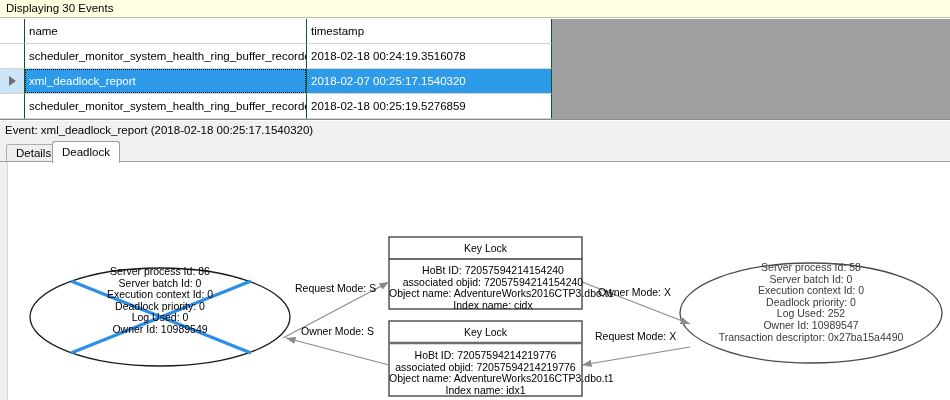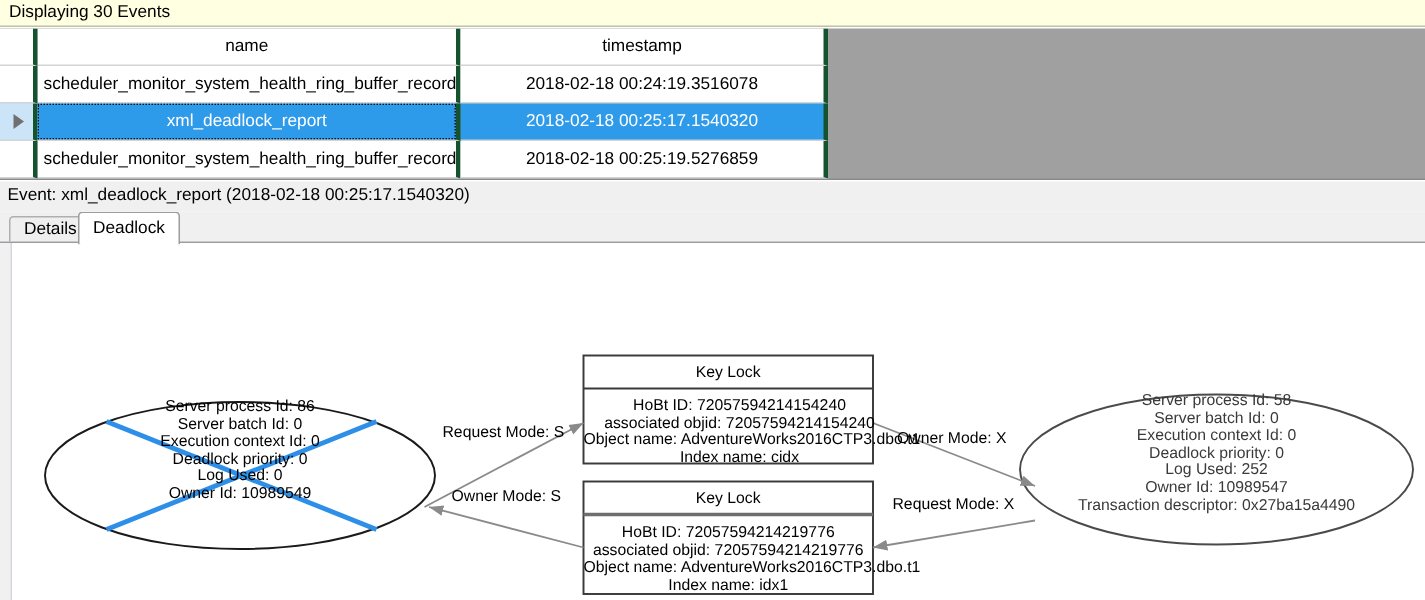--- a/index.html
+++ b/index.html
@@ -21,22 +21,22 @@
 
   
   .grid{
     position:absolute;left:0;top:19px;width:950px;height:101px;
     background:#A0A0A0;border-bottom:1px solid #8a8a8a;
     box-sizing:border-box;overflow:hidden;
   }
   .gridrow{position:absolute;left:0;height:25px;display:flex;}
   .cell{
     box-sizing:border-box;height:25px;line-height:24px;
-    border-right:3px solid #14532d;border-bottom:1px solid #D4D4D4;
-    background:#ffffff;padding:0 4px;font-size:11.5px;white-space:nowrap;overflow:hidden;text-align:center;
+    border-right:1px solid #14532d;border-bottom:1px solid #D4D4D4;
+    background:#ffffff;padding:0 4px;font-size:11.5px;white-space:nowrap;overflow:hidden;
   }
   .cell.sel{background:#2E9BEA;color:#ffffff;}
   .cell.selmark{background:#CBE4F7;color:#000;}
   .c-mark{width:25px;padding:0;position:relative;}
   .c-name{width:282px;}
   .c-ts{width:245px;}
   .headrow .cell{background:#ffffff;font-weight:normal;color:#000;border-bottom:1px solid #D4D4D4;}
   .rowsel-tri{
     position:absolute;left:9px;top:7px;width:0;height:0;
     border-left:7px solid #707070;border-top:5px solid transparent;border-bottom:5px solid transparent;
@@ -104,21 +104,21 @@
     </div>
 
     <div class="gridrow" style="top:50px;">
       <div class="cell c-mark selmark">
         <span class="rowsel-tri"></span>
       </div>
       <div class="cell c-name sel" style="position:relative;">
         <span>xml_deadlock_report</span>
         <span class="focusdash"></span>
       </div>
-      <div class="cell c-ts sel">2018-02-18 00:25:17.1540320</div>
+      <div class="cell c-ts sel">2018-02-07 00:25:17.1540320</div>
     </div>
 
     <div class="gridrow" style="top:75px;">
       <div class="cell c-mark"></div>
       <div class="cell c-name">scheduler_monitor_system_health_ring_buffer_recorded</div>
       <div class="cell c-ts">2018-02-18 00:25:19.5276859</div>
     </div>
 
   </div>
 

